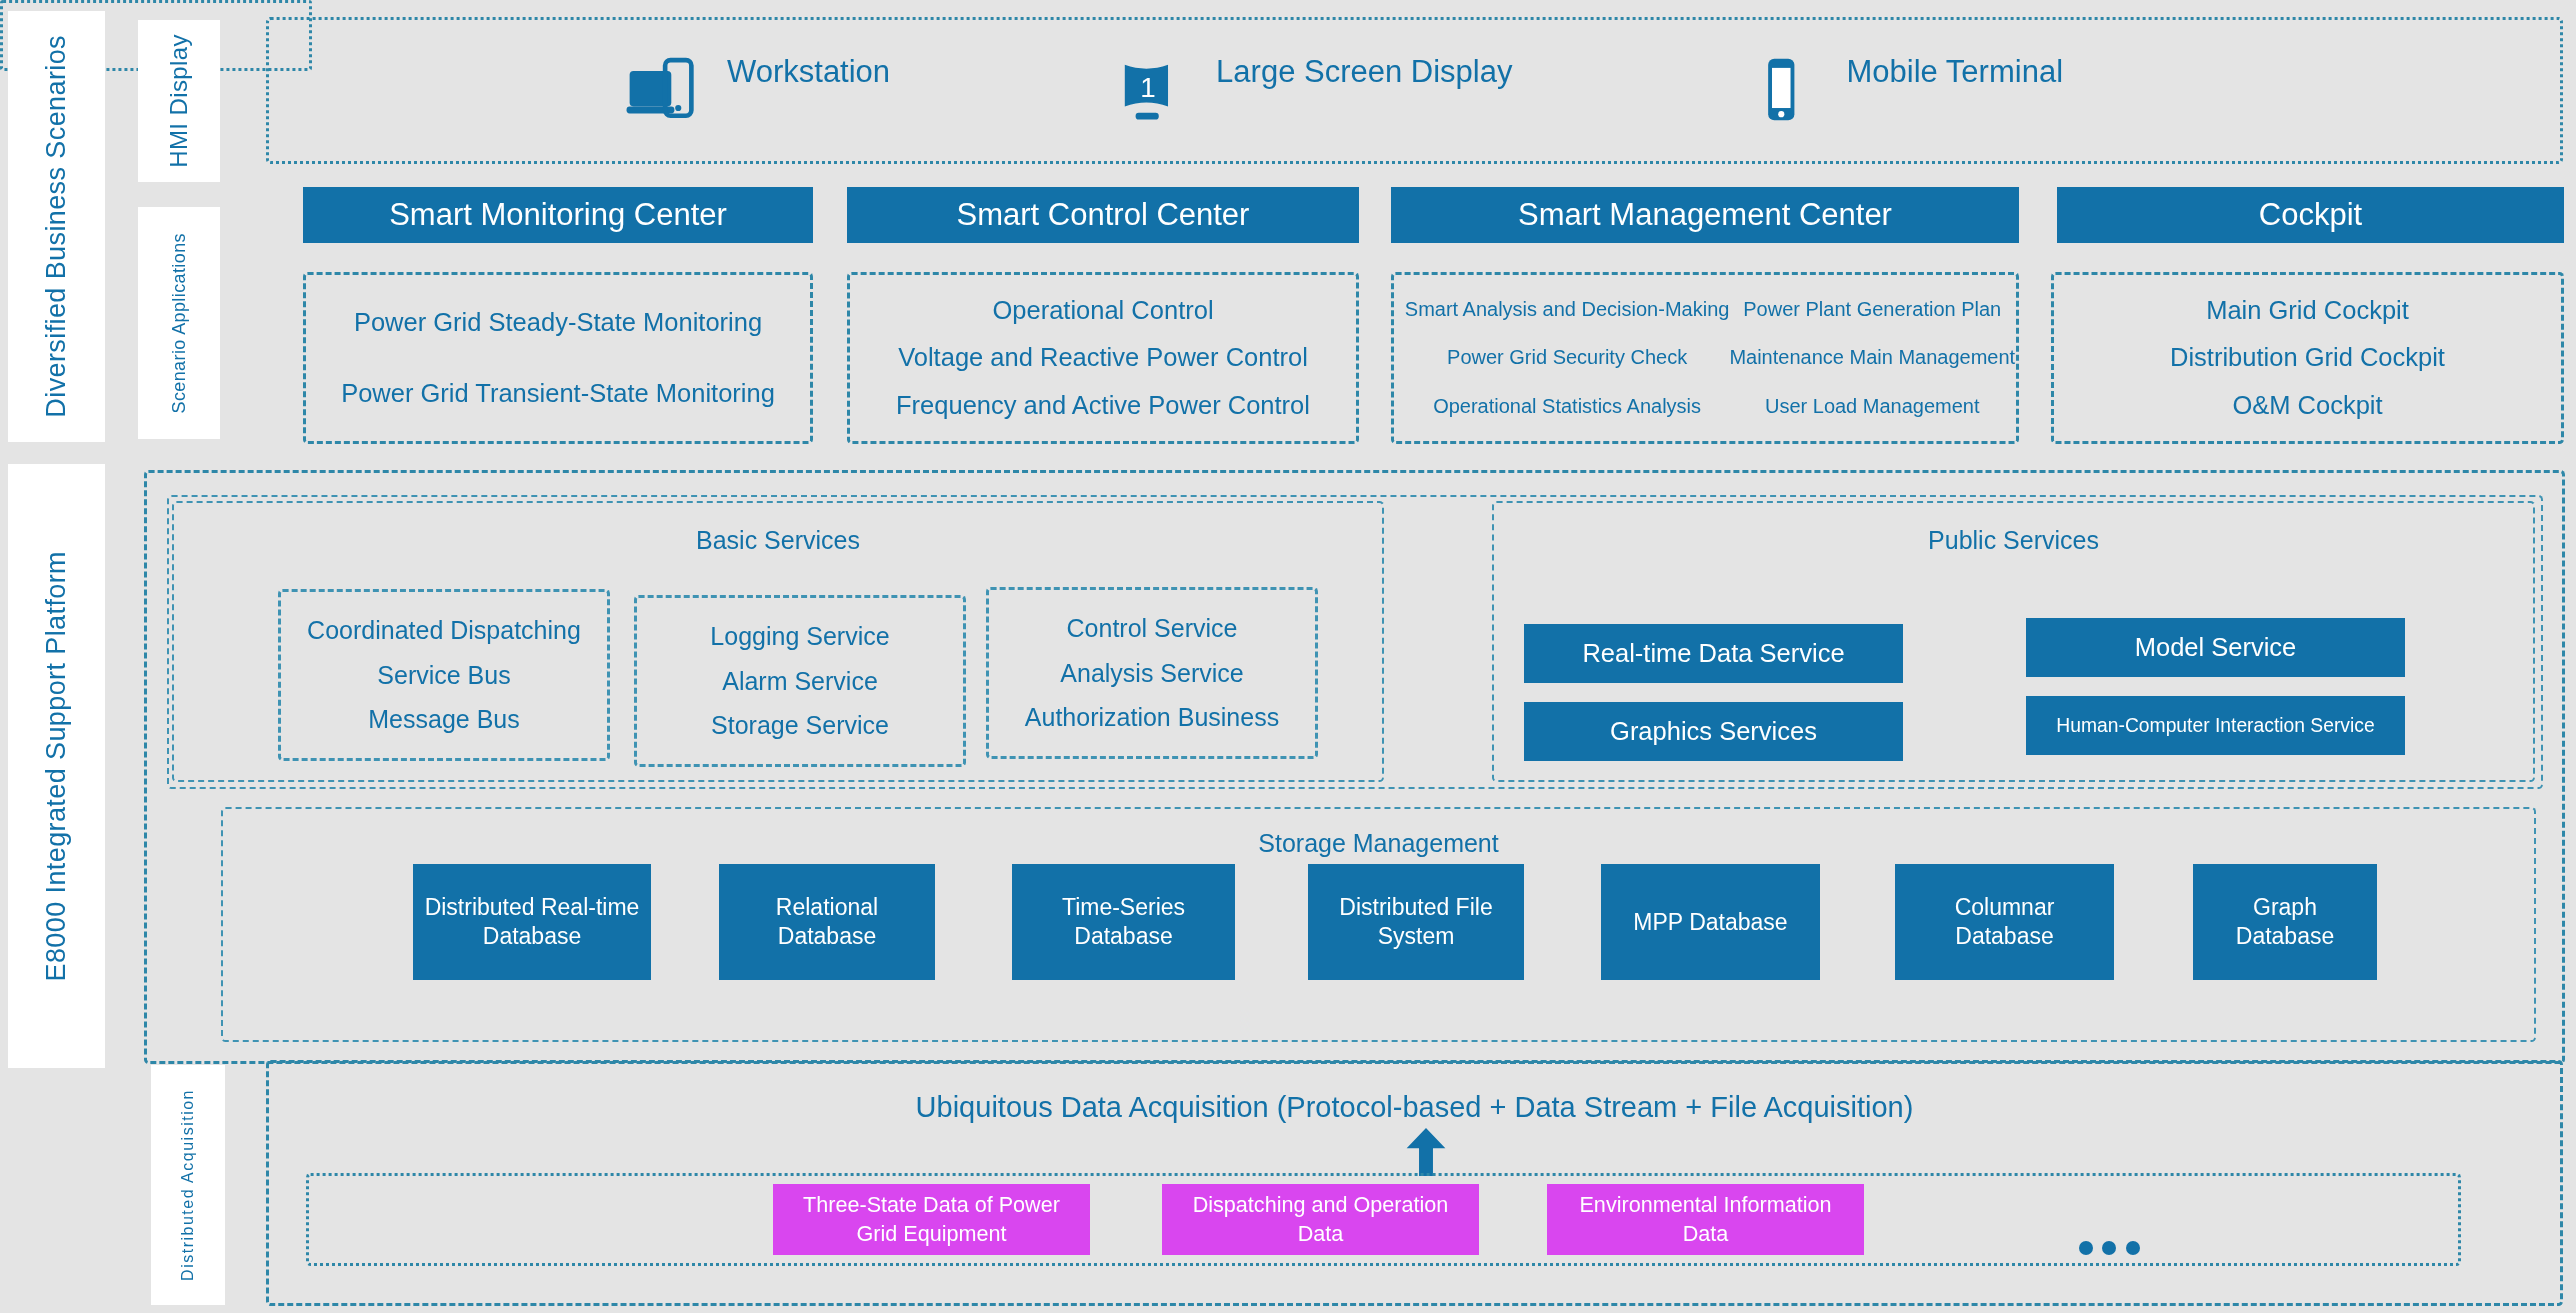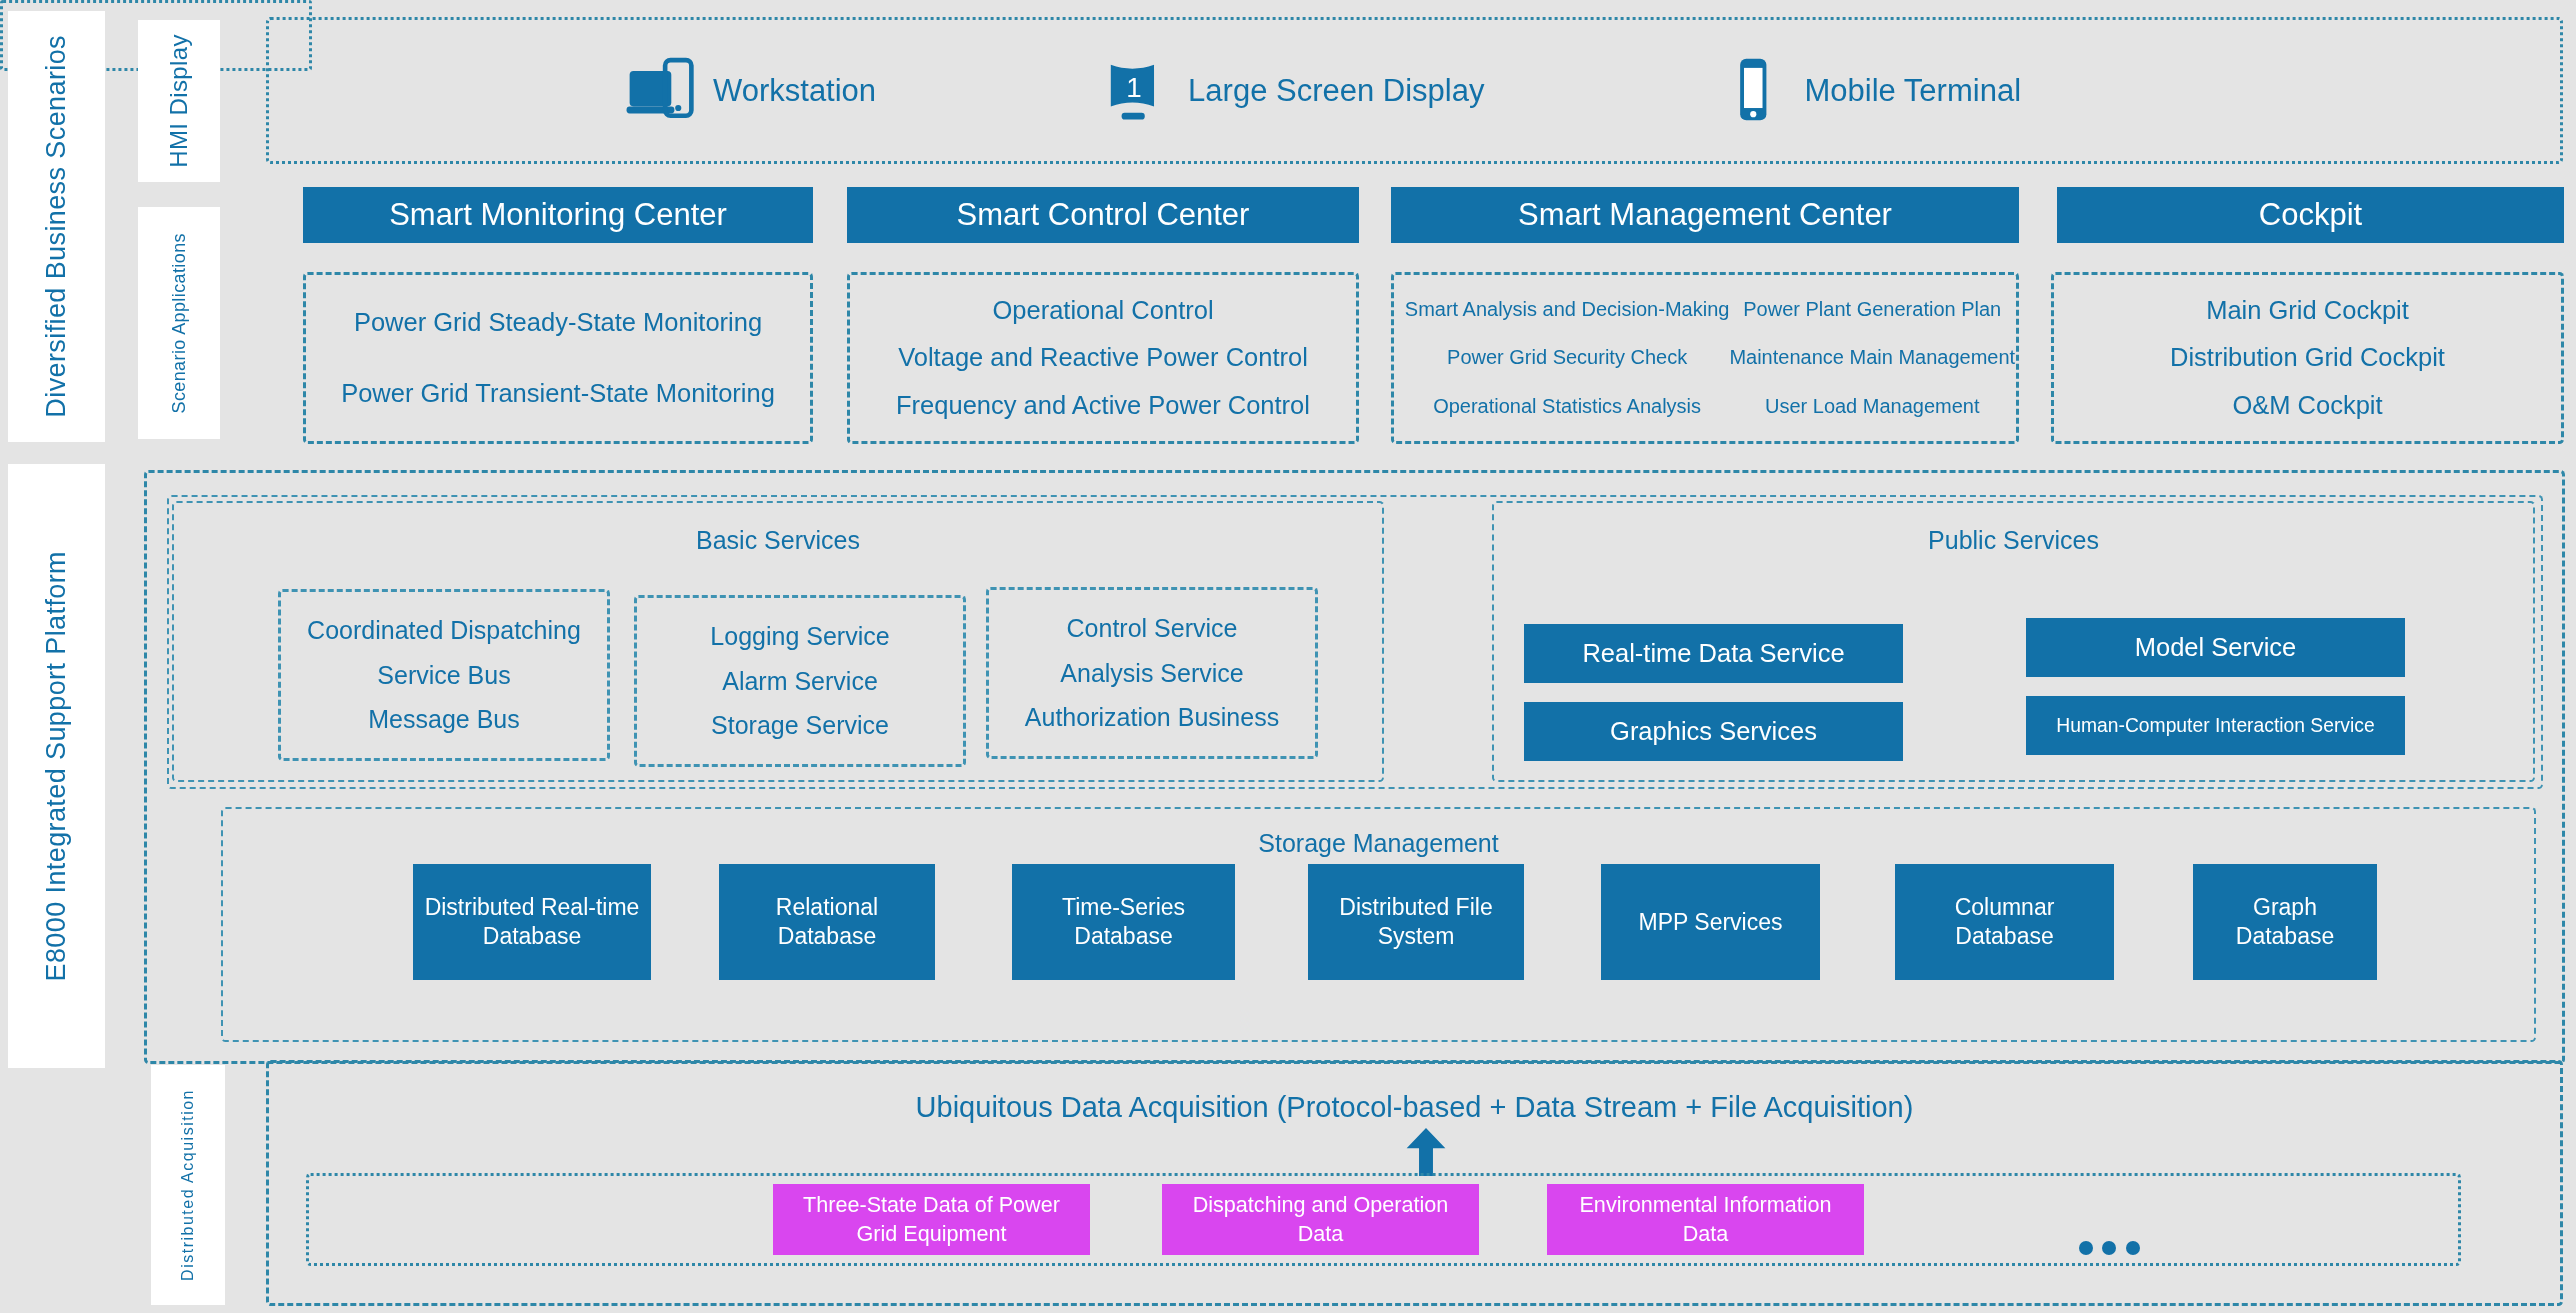--- a/index.html
+++ b/index.html
@@ -38,21 +38,21 @@
 
   
   .dash      { position: absolute; border: 3.1px dashed #2e87a8; border-radius: 4.6px; }
   .dash-thin { position: absolute; border: 2.3px dashed #3f93b3; border-radius: 4.6px; }
   .dash-dot  { position: absolute; border: 3.9px dotted #2e87a8; border-radius: 4.6px; }
 
   
   #hmi-row { left: 266px; top: 17px; width: 2297px; height: 147px; }
   .devices { position: absolute; left: 0; top: 0; width: 100%; height: 100%;
              display: flex; align-items: center; }
-  .device { display: flex; align-items: center; gap: 17px; }
+  .device { display: flex; align-items: flex-start; gap: 31px; }
   .device-label { font-size: 31px; color: #1271a8; white-space: nowrap; }
   #dev-workstation { margin-left: 356px; }
   #dev-largescreen { margin-left: 224px; }
   #dev-mobile      { margin-left: 232px; }
 
   
   .center-head {
     position: absolute; background: #1271a8; color: #fff;
     display: flex; align-items: center; justify-content: center;
     font-size: 31px; white-space: nowrap;
@@ -269,21 +269,21 @@
   <div class="db-chip" style="left:719px; width:216px;">
     <span>Relational Database</span>
   </div>
   <div class="db-chip" style="left:1012px; width:223px;">
     <span>Time-Series Database</span>
   </div>
   <div class="db-chip" style="left:1308px; width:216px;">
     <span>Distributed File System</span>
   </div>
   <div class="db-chip" style="left:1601px; width:219px;">
-    <span>MPP Services</span>
+    <span>MPP Database</span>
   </div>
   <div class="db-chip" style="left:1895px; width:219px;">
     <span>Columnar Database</span>
   </div>
   <div class="db-chip" style="left:2193px; width:184px;">
     <span>Graph Database</span>
   </div>
 
   <div class="dash" id="acq-outer"></div>
   <div id="acq-title">Ubiquitous Data Acquisition (Protocol-based + Data Stream + File Acquisition)</div>

